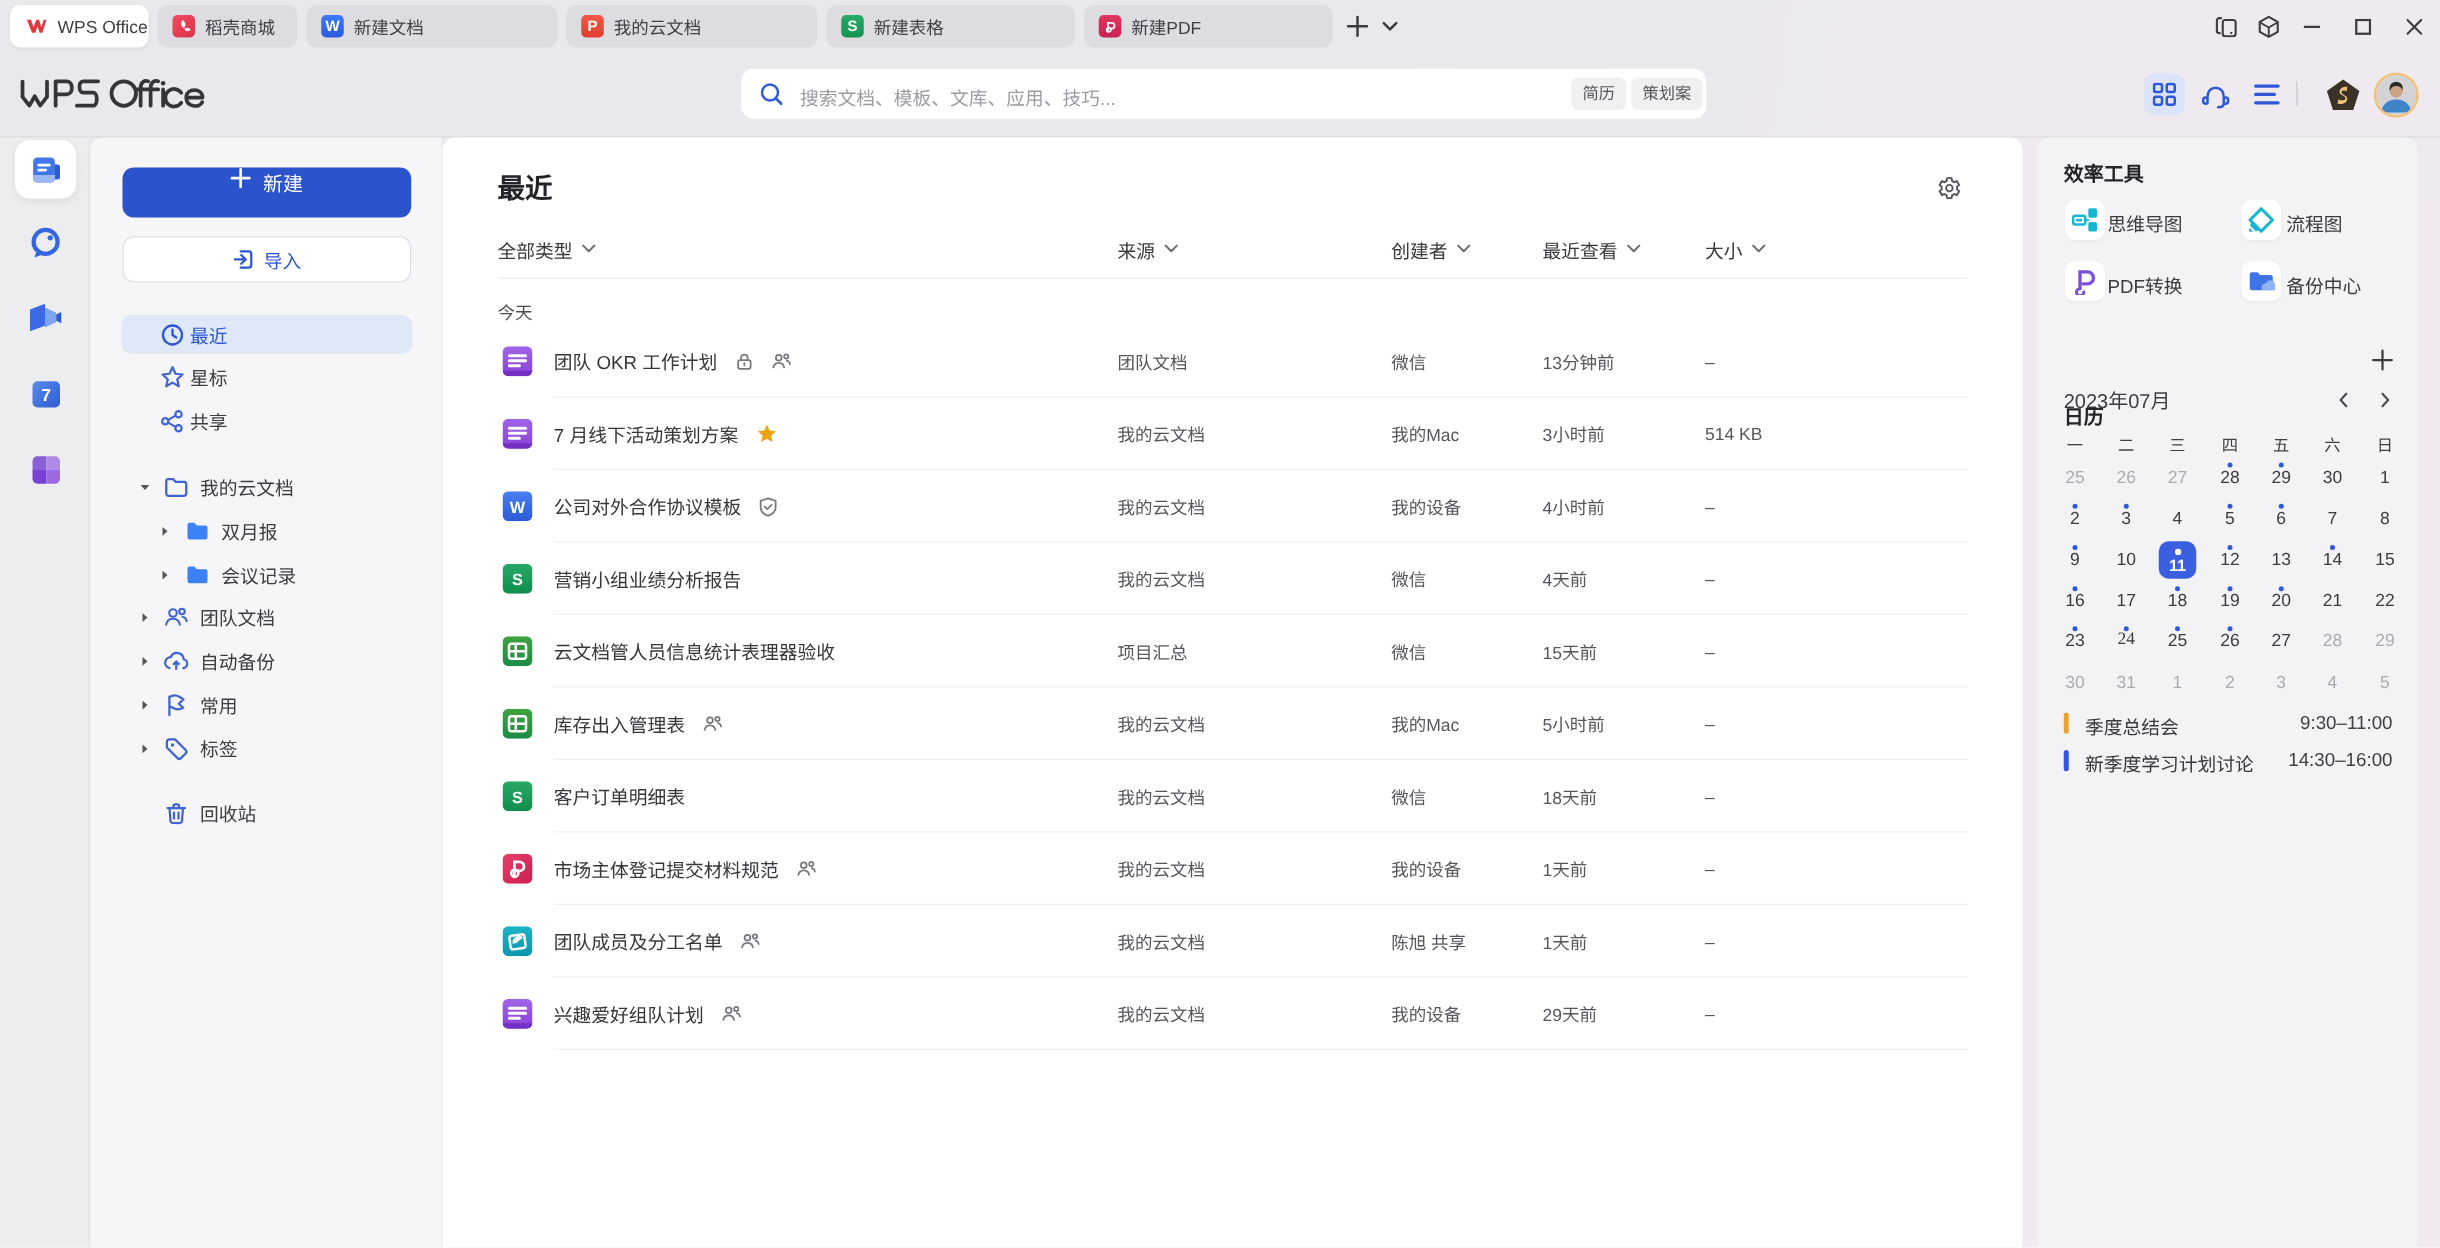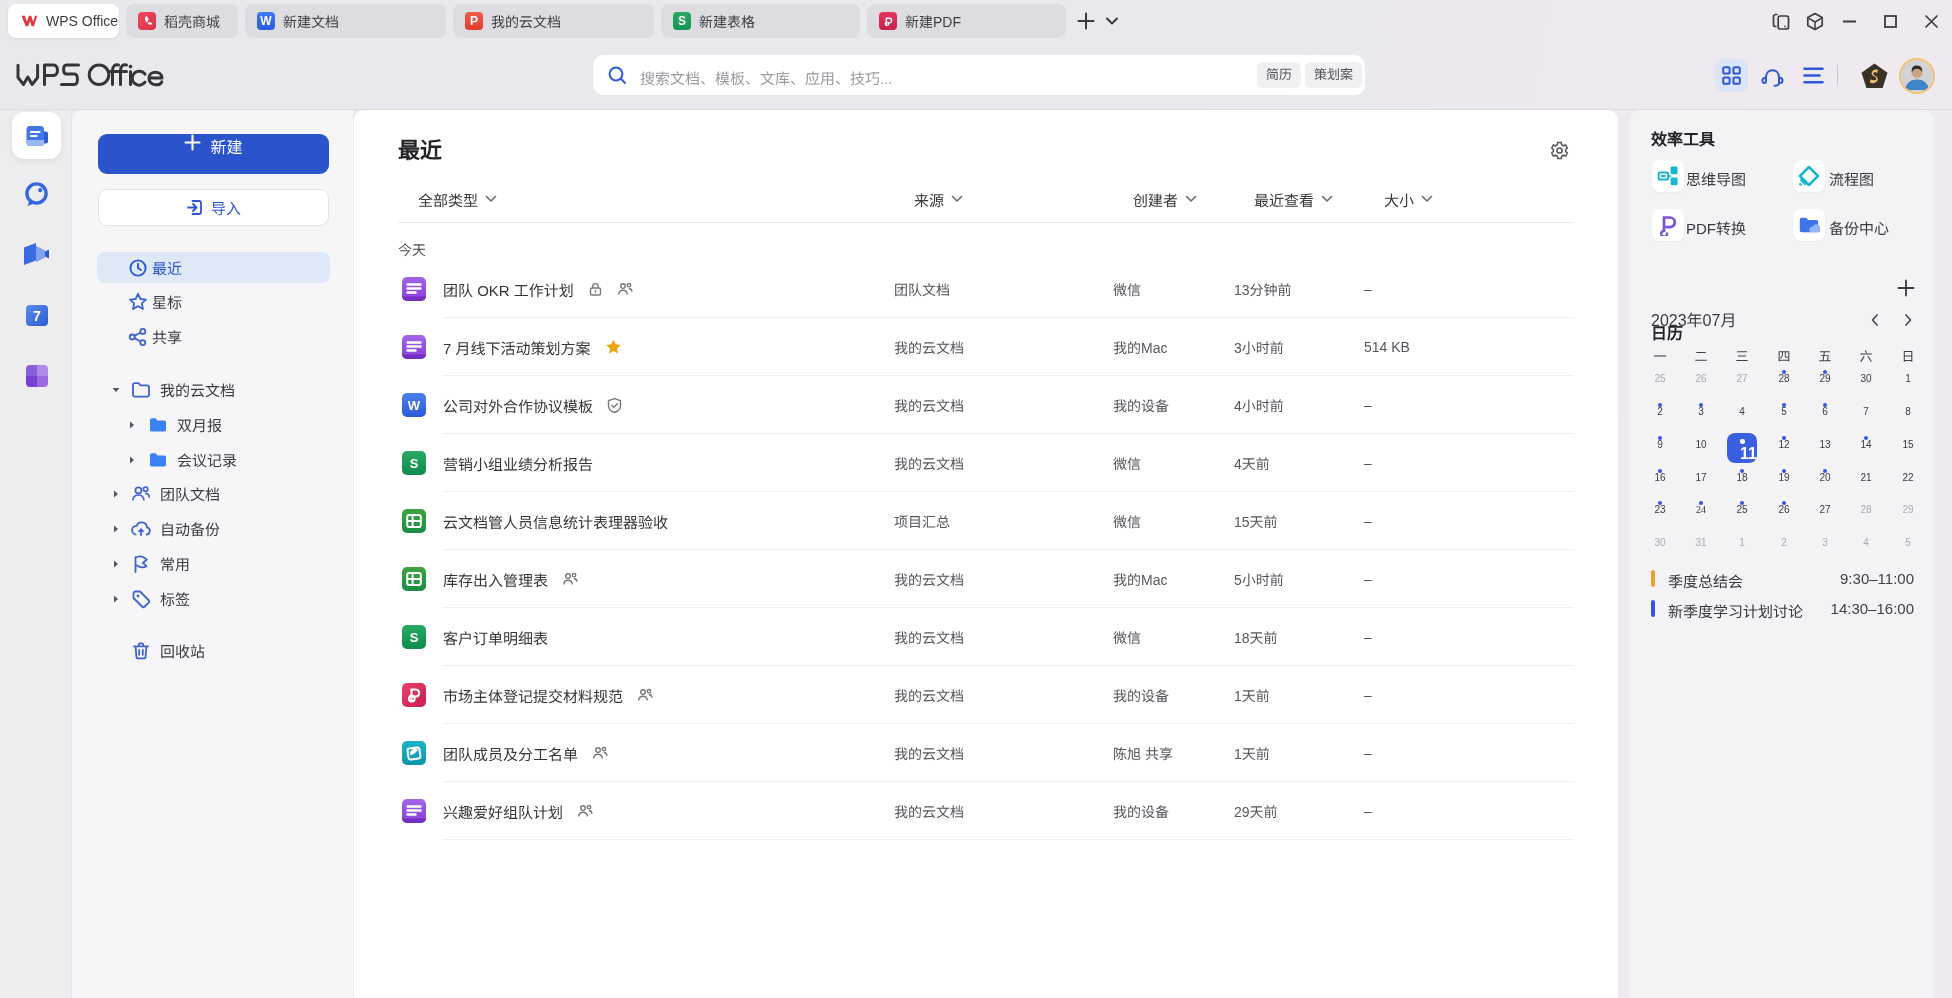--- a/index.html
+++ b/index.html
@@ -24,36 +24,36 @@
   #rpanel { left:1630px; top:110px; width:304px; height:888px; background:#f3f2f5;
             border-radius:10px 10px 0 0; }
   
   .nav { position:absolute; left:25px; width:233px; height:31px; border-radius:8px;
          display:flex; align-items:center; font-size:15px; color:#3c3c41; }
   .nav .ic { width:20px; height:20px; margin-right:9px; flex:0 0 20px; }
   .nav.sel { background:#dfe8f7; color:#2c56d4; }
   .caret { position:absolute; width:10px; height:10px; }
   
   .filter { position:absolute; top:78px; height:22px; display:flex; align-items:center;
-            font-size:15px; color:#3a3a3f;margin-left:20px; }
+            font-size:15px; color:#3a3a3f; }
   .frow { position:absolute; left:0; width:1264px; height:58px; }
   .frow .tt { position:absolute; left:89px; top:50%; transform:translateY(-50%); font-size:15px; color:#36363b; display:flex; align-items:center; }
   .frow .c1 { left:540px; } .frow .c2 { left:759px; } .frow .c3 { left:880px; } .frow .c4 { left:1010px; }
   .frow .cell { top:50%; transform:translateY(-50%); }
   .frow .fic { left:48px; top:50%; transform:translateY(-50%); }
   .badge { margin-left:14px; display:inline-flex; }
   .chev { margin-left:7px; }
   .cell { position:absolute; font-size:14px; color:#55565c; }
   .fic { position:absolute; width:24px; height:24px; }
   .divline { position:absolute; left:89px; right:44px; height:1px; background:#efeff1; }
   
   .tool { position:absolute; width:32px; height:32px; background:#fff; border-radius:8px;
           box-shadow:0 1px 2px rgba(0,0,0,.04); display:flex; align-items:center; justify-content:center; }
   .tlabel { position:absolute; font-size:15px; color:#3a3a3f; }
-  .cal-num { position:absolute; width:30px; text-align:center; font-size:10px; color:#3b3b40; }
+  .cal-num { position:absolute; width:30px; text-align:center; font-size:14px; color:#3b3b40; }
   .cal-num.dim { color:#abaab0; }
   .dot { position:absolute; width:4px; height:4px; border-radius:2px; background:#2f58e0; }
   .wd { position:absolute; width:30px; text-align:center; font-size:13px; color:#3f3f44; }
 </style>
 </head>
 <body>
 
 <div id="tabbar" class="abs" style="left:0;top:0;width:1952px;height:42px;">
   <div class="tab active" style="left:8px;width:111px;">
     <svg class="ticon" style="background:none;" viewBox="0 0 24 24">
@@ -675,21 +675,21 @@
 <div class="cal-num" style="left:221px;top:296px;">7</div>
 <div class="cal-num" style="left:263px;top:296px;">8</div>
 <div class="dot" style="left:28px;top:293px;"></div>
 <div class="dot" style="left:69px;top:293px;"></div>
 <div class="dot" style="left:152px;top:293px;"></div>
 <div class="dot" style="left:193px;top:293px;"></div>
 <div class="cal-num" style="left:15px;top:329px;">9</div>
 <div class="cal-num" style="left:56px;top:329px;">10</div>
 <div class="abs" style="left:97px;top:323px;width:30px;height:30px;background:#3a5fe0;border-radius:8px;"></div>
 <div class="abs" style="left:110px;top:329px;width:4.5px;height:4.5px;border-radius:50%;background:#fff;"></div>
-<div class="cal-num" style="left:97px;top:335px;color:#fff;font-weight:bold;font-size:16px;text-align:right;">11</div>
+<div class="cal-num" style="left:97px;top:335px;color:#fff;font-weight:bold;font-size:13px;">11</div>
 <div class="cal-num" style="left:139px;top:329px;">12</div>
 <div class="cal-num" style="left:180px;top:329px;">13</div>
 <div class="cal-num" style="left:221px;top:329px;">14</div>
 <div class="cal-num" style="left:263px;top:329px;">15</div>
 <div class="dot" style="left:28px;top:326px;"></div>
 <div class="dot" style="left:152px;top:326px;"></div>
 <div class="dot" style="left:234px;top:326px;"></div>
 <div class="cal-num" style="left:15px;top:362px;">16</div>
 <div class="cal-num" style="left:56px;top:362px;">17</div>
 <div class="cal-num" style="left:97px;top:362px;">18</div>

